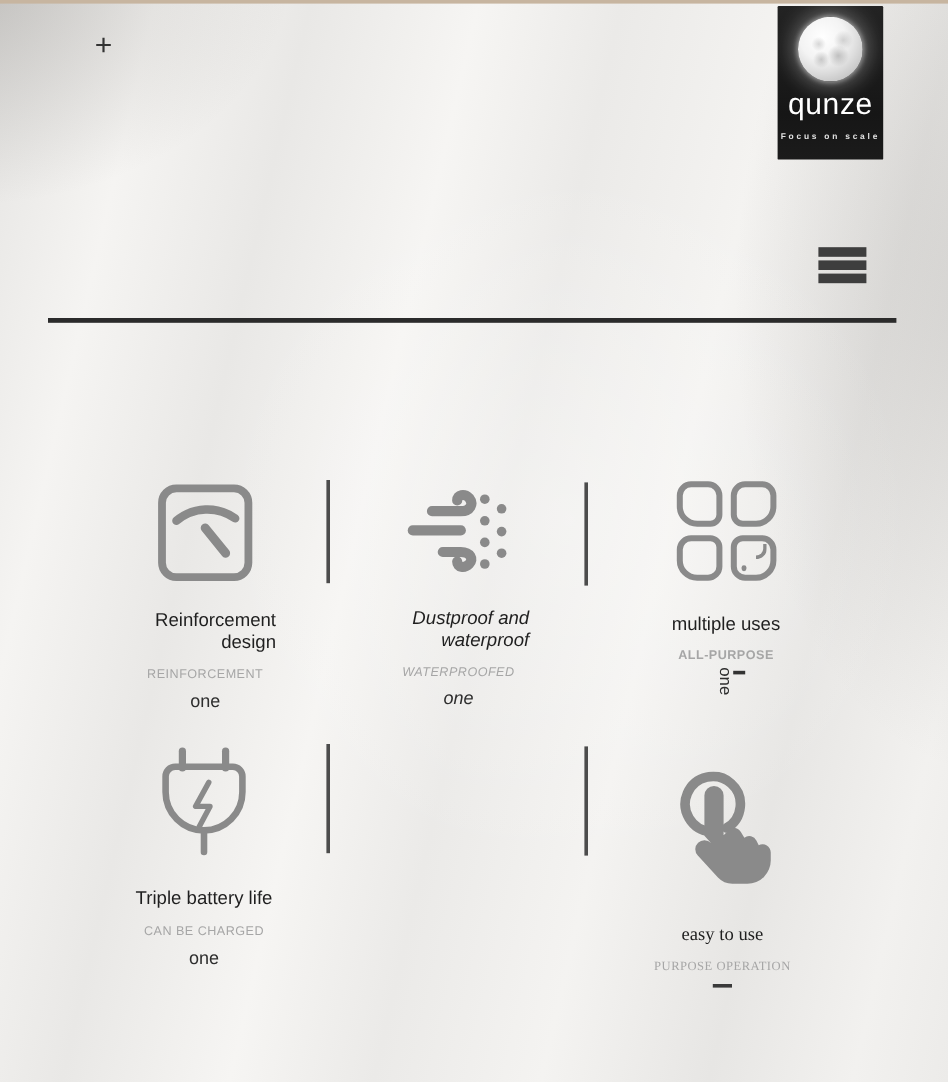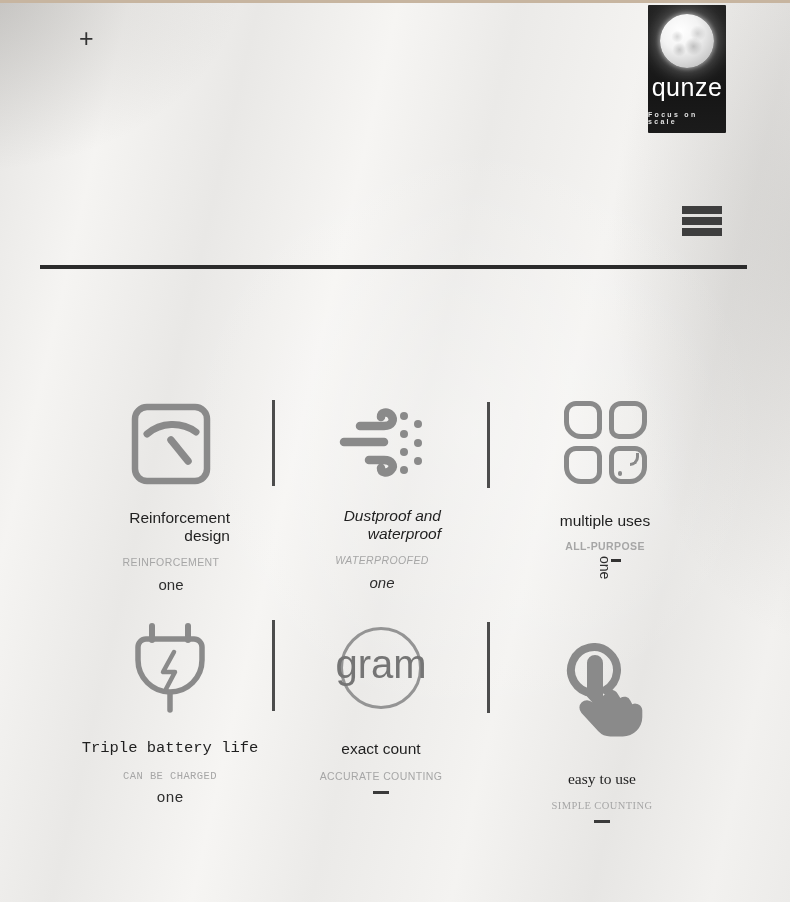--- a/index.html
+++ b/index.html
@@ -21,21 +21,21 @@
   .page-title {
     position:absolute; left:72px; top:92px; width:305px;
     font-size:31px; line-height:36px; font-weight:600; color:#171717; letter-spacing:0.2px;
   }
   .page-subtitle {
     position:absolute; left:75px; top:198px; width:255px;
     font-size:15px; line-height:17.5px; font-weight:500; color:#1d1d1d; letter-spacing:0.2px;
   }
 
   .logo-box {
-    position:absolute; left:648px; top:5px; width:78px; height:128px;
+    position:absolute; left:648px; top:5px; width:88px; height:128px;
     background:linear-gradient(180deg,#232323 0%,#161616 70%,#1b1b1b 100%);
     display:flex; flex-direction:column; align-items:center; border-radius:1px;
   }
   .moon {
     margin-top:9px; width:54px; height:54px; border-radius:50%;
     background:
       radial-gradient(circle 7px at 62% 60%, rgba(150,150,150,.55), transparent 9px),
       radial-gradient(circle 5px at 36% 66%, rgba(155,155,155,.5), transparent 7px),
       radial-gradient(circle 6px at 70% 36%, rgba(165,165,165,.45), transparent 8px),
       radial-gradient(circle 4px at 32% 42%, rgba(160,160,160,.4), transparent 6px),
@@ -171,52 +171,41 @@
       </div>
     </div>
     <div class="f-title center" style="margin-top:26px;text-align:center;">multiple uses</div>
     <div class="f-tag" style="margin-top:10px;font-weight:bold;">ALL-PURPOSE</div>
     <div class="f-note-vert">
       <span class="vert-dash"></span>
       <span class="vert-text">one</span>
     </div>
   </div>
 
-  <div class="cell" style="left:60px; top:618px;font-family:Liberation Mono, monospace;">
+  <div class="cell" style="left:60px; top:618px;">
     <div class="icon-zone r2">
       <svg width="80" height="92" viewBox="0 0 80 92">
         <path class="stk" d="M22 4 V18" stroke-width="6"></path>
         <path class="stk" d="M58 4 V18" stroke-width="6"></path>
         <path class="stk" d="M8 25 a8 8 0 0 1 8 -8 h48 a8 8 0 0 1 8 8 v13 a32 32 0 0 1 -64 0 z" stroke-width="5.5"></path>
         <path class="stk" d="M44 30 L33 50 H45 L36 67" stroke-width="4.5"></path>
         <path class="stk" d="M40 71 V88" stroke-width="5.5"></path>
       </svg>
     </div>
     <div class="f-title center mt-r2">Triple battery life</div>
     <div class="f-tag">CAN BE CHARGED</div>
     <div class="f-note">one</div>
   </div>
 
-  <div class="cell" style="left:271px; top:618px;">
-    <div class="icon-zone r2">
-      <div class="gram-icon">
-        <div class="gram-circle"></div>
-        <div class="gram-text">gram</div>
-      </div>
-    </div>
-    <div class="f-title center mt-r2">exact count</div>
-    <div class="f-tag">ACCURATE COUNTING</div>
-    <div class="f-dash"></div>
-  </div>
 
   <div class="cell" style="left:492px; top:640px;font-family:Liberation Serif, serif;">
     <div class="icon-zone r2" style="height:106px;">
       <svg width="85" height="100" viewBox="0 0 85 100">
         <path class="stk" d="M32 50 A 23 23 0 1 1 45.5 47" stroke-width="8"></path>
         <path class="fil" d="M27 20 a8 8 0 0 1 16 0 l0 33 l4 -4 a6.5 6.5 0 0 1 10.5 1.5 l2.8 4.6 a6.5 6.5 0 0 1 10 2.4 l2 3.8 a7 7 0 0 1 10 6.2 v6.5 a19.5 19.5 0 0 1 -19.5 19.5 h-12.5 a16.5 16.5 0 0 1 -12 -5.2 L21.5 70 a7.6 7.6 0 0 1 11 -10.5 l-5.5 -6 z"></path>
       </svg>
     </div>
     <div class="f-title center" style="margin-top:24px;">easy to use</div>
-    <div class="f-tag">SIMPLE COUNTING</div>
+    <div class="f-tag">PURPOSE OPERATION</div>
     <div class="f-dash"></div>
   </div>
 
 </div>
 
 </body></html>

